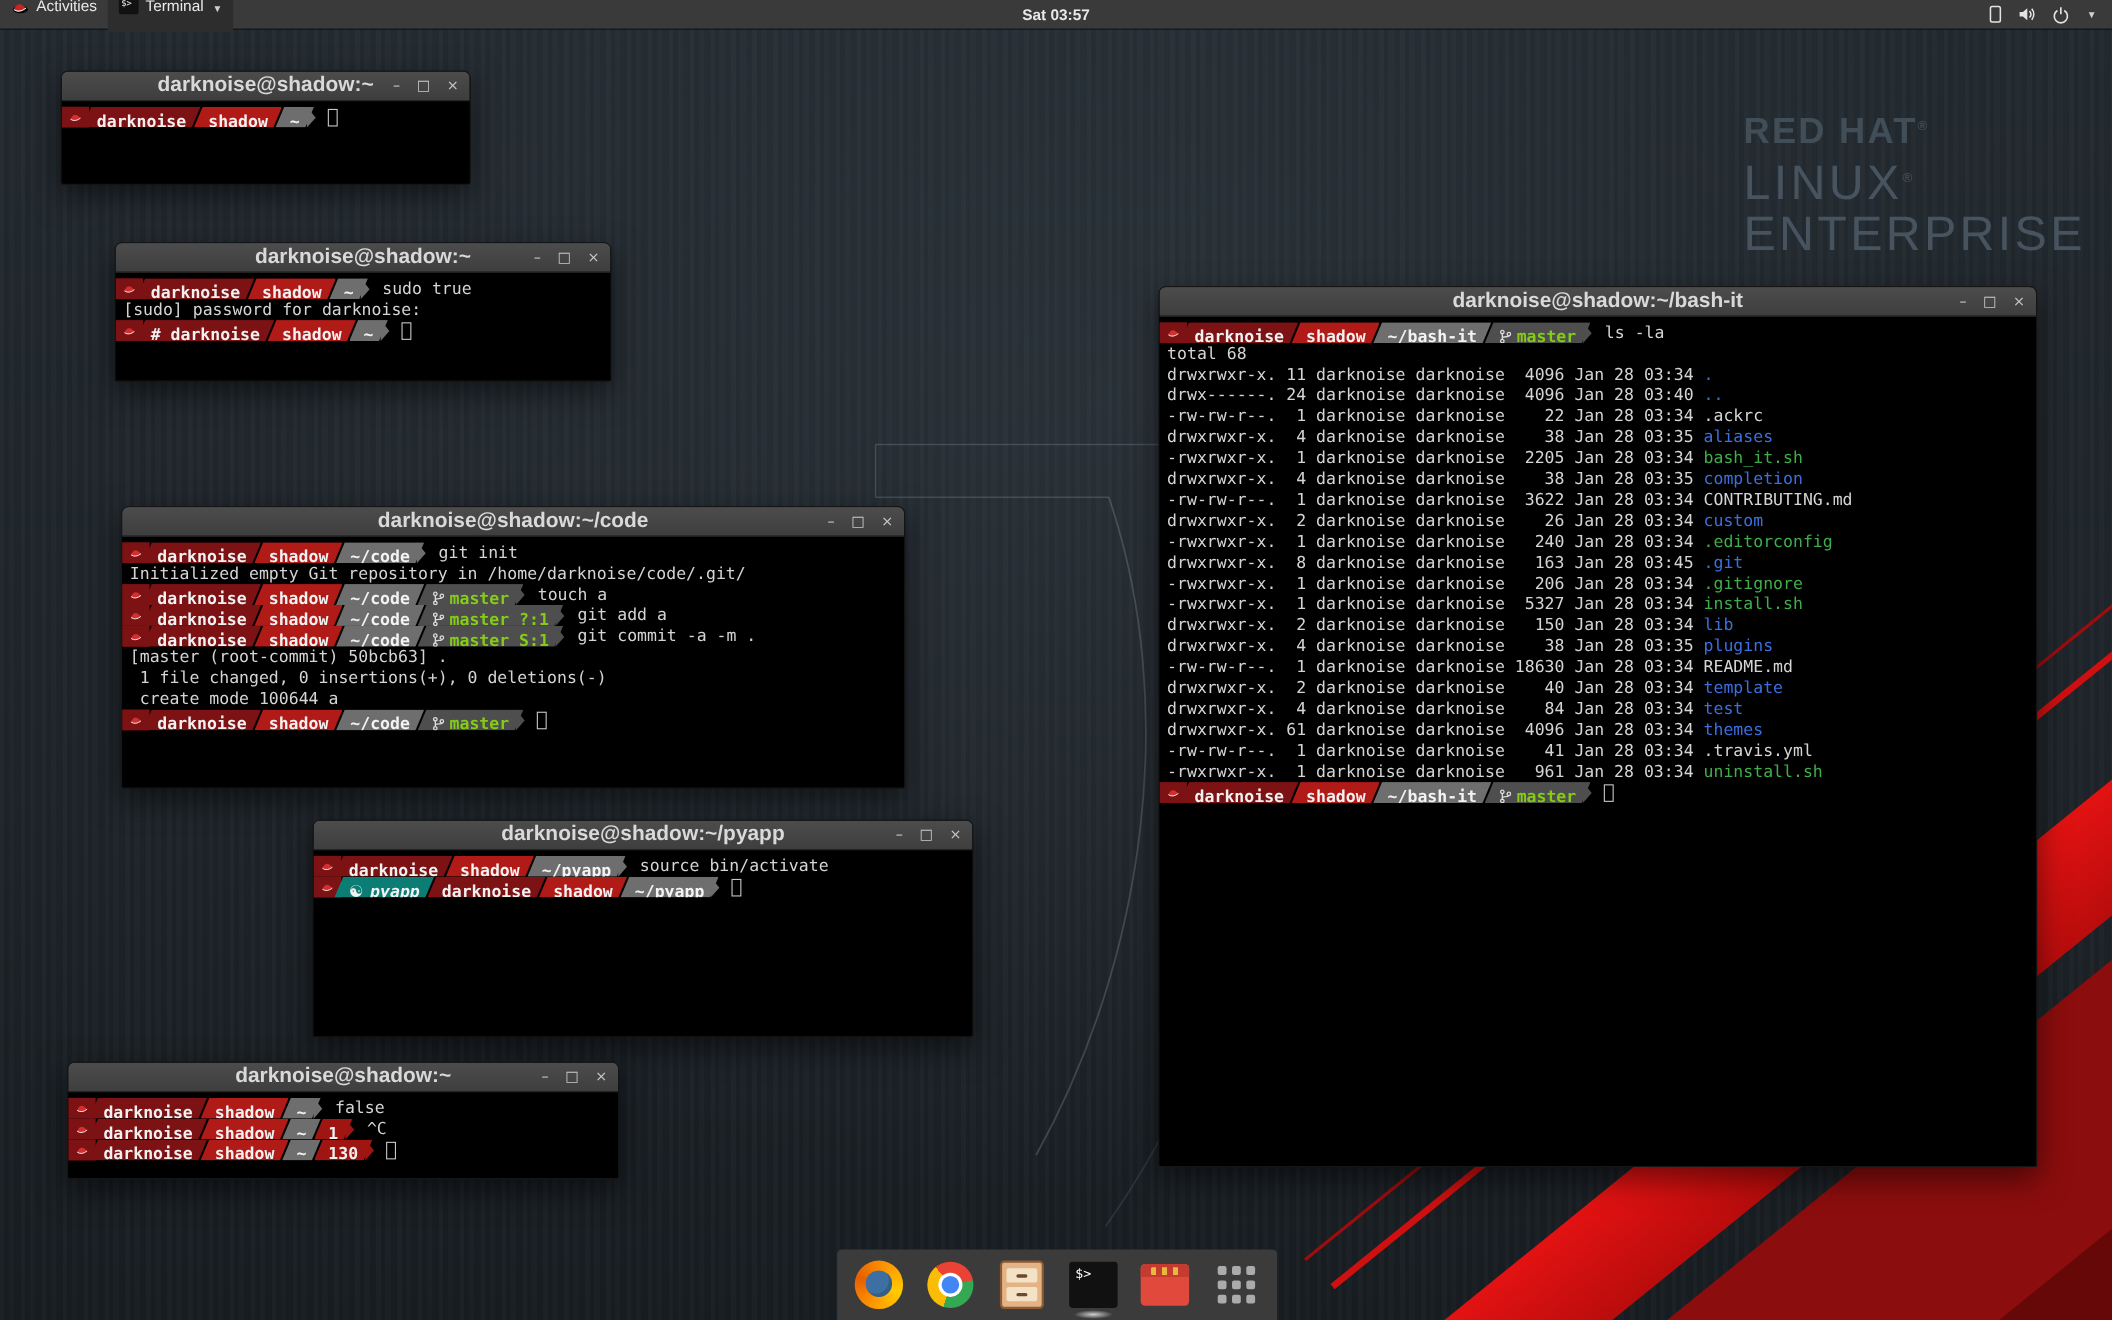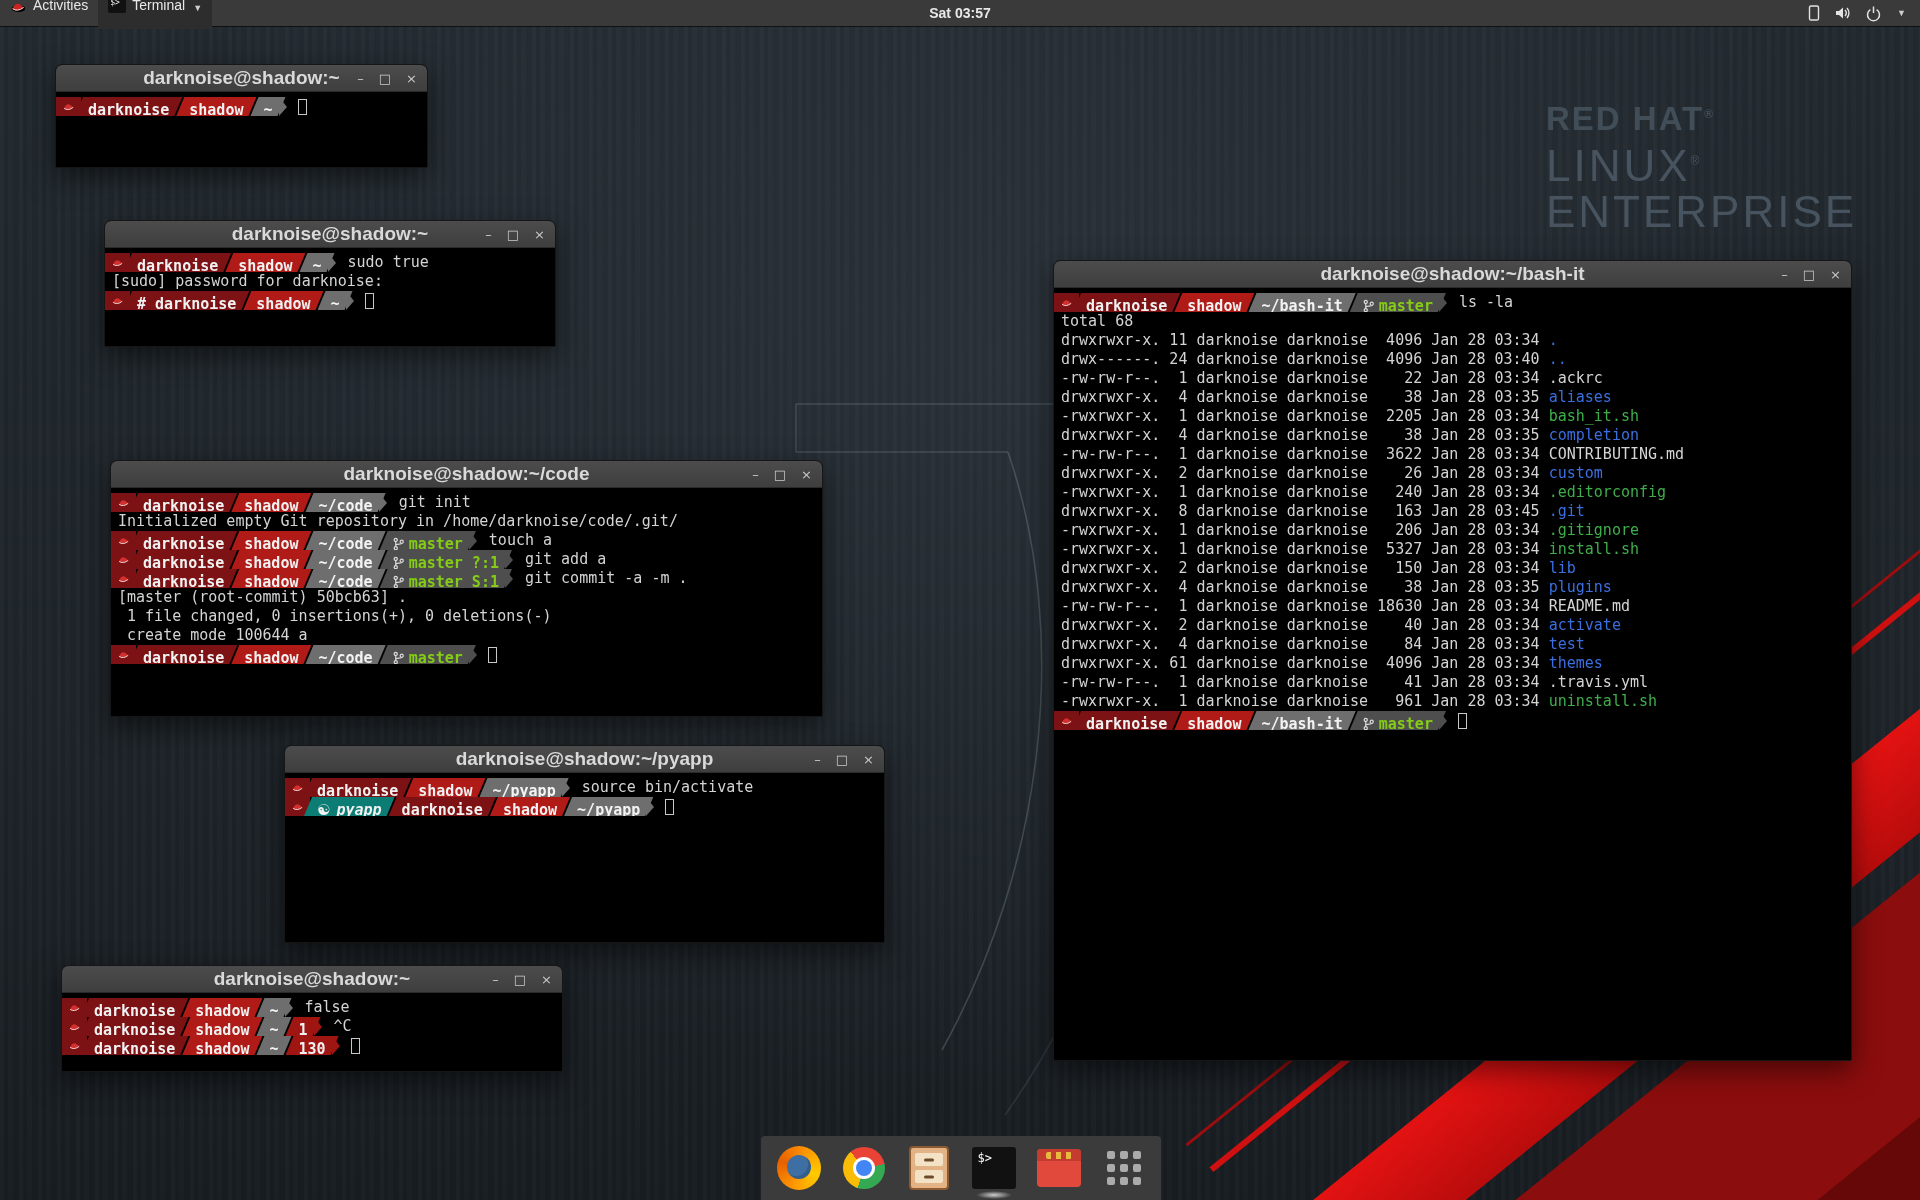--- a/index.html
+++ b/index.html
@@ -29,21 +29,21 @@
   .ribbon-dark { left:1140px; top:1005px; width:1300px; height:190px;
      background:#8c0d0d; transform:rotate(-39deg); }
   .ribbon-darker { left:1270px; top:1080px; width:1300px; height:230px;
      background:#670808; transform:rotate(-39deg); }
   .ribbon-line1 { left:1100px; top:852px; width:1000px; height:6px;
      background:#cf1010; transform:rotate(-39deg); }
   .ribbon-line2 { left:1075px; top:829px; width:1000px; height:3px;
      background:#9c0d0d; transform:rotate(-39deg); }
 
   
-  .rhel-logo { position:absolute; left:1546px; top:100px; z-index:1;
+  .rhel-logo { position:absolute; left:1585px; top:100px; z-index:1;
      color:#45525c; user-select:none; }
   .rhel-logo .brand { font-size:33px; font-weight:bold; letter-spacing:2px; color:#414e58; }
   .rhel-logo .brand sup, .rhel-logo .thin sup { font-size:12px; }
   .rhel-logo .thin { font-size:44px; font-weight:300; letter-spacing:3px; line-height:46px; color:#47545f; }
 
   
   .topbar { position:absolute; left:0; top:0; width:1920px; height:26px;
      background:#3a3a3a; z-index:50; display:flex; align-items:center;
      color:#e8e8e8; font-size:14px; box-shadow:0 1px 0 rgba(0,0,0,.6); }
   .topbar .hot { display:flex; align-items:flex-end; gap:6px; height:100%; padding:16px 10px; cursor:pointer; }
@@ -364,21 +364,21 @@
         <div class="line textline"><span>drwxrwxr-x.  4 darknoise darknoise    38 Jan 28 03:35 </span><span class="fname-dir">completion</span></div>
         <div class="line textline"><span>-rw-rw-r--.  1 darknoise darknoise  3622 Jan 28 03:34 </span><span class="fname-plain">CONTRIBUTING.md</span></div>
         <div class="line textline"><span>drwxrwxr-x.  2 darknoise darknoise    26 Jan 28 03:34 </span><span class="fname-dir">custom</span></div>
         <div class="line textline"><span>-rwxrwxr-x.  1 darknoise darknoise   240 Jan 28 03:34 </span><span class="fname-exec">.editorconfig</span></div>
         <div class="line textline"><span>drwxrwxr-x.  8 darknoise darknoise   163 Jan 28 03:45 </span><span class="fname-dir">.git</span></div>
         <div class="line textline"><span>-rwxrwxr-x.  1 darknoise darknoise   206 Jan 28 03:34 </span><span class="fname-exec">.gitignore</span></div>
         <div class="line textline"><span>-rwxrwxr-x.  1 darknoise darknoise  5327 Jan 28 03:34 </span><span class="fname-exec">install.sh</span></div>
         <div class="line textline"><span>drwxrwxr-x.  2 darknoise darknoise   150 Jan 28 03:34 </span><span class="fname-dir">lib</span></div>
         <div class="line textline"><span>drwxrwxr-x.  4 darknoise darknoise    38 Jan 28 03:35 </span><span class="fname-dir">plugins</span></div>
         <div class="line textline"><span>-rw-rw-r--.  1 darknoise darknoise 18630 Jan 28 03:34 </span><span class="fname-plain">README.md</span></div>
-        <div class="line textline"><span>drwxrwxr-x.  2 darknoise darknoise    40 Jan 28 03:34 </span><span class="fname-dir">activate</span></div>
+        <div class="line textline"><span>drwxrwxr-x.  2 darknoise darknoise    40 Jan 28 03:34 </span><span class="fname-dir">template</span></div>
         <div class="line textline"><span>drwxrwxr-x.  4 darknoise darknoise    84 Jan 28 03:34 </span><span class="fname-dir">test</span></div>
         <div class="line textline"><span>drwxrwxr-x. 61 darknoise darknoise  4096 Jan 28 03:34 </span><span class="fname-dir">themes</span></div>
         <div class="line textline"><span>-rw-rw-r--.  1 darknoise darknoise    41 Jan 28 03:34 </span><span class="fname-plain">.travis.yml</span></div>
         <div class="line textline"><span>-rwxrwxr-x.  1 darknoise darknoise   961 Jan 28 03:34 </span><span class="fname-exec">uninstall.sh</span></div>
         <div class="line"><span class="seg seg-user seg-hat"><svg class="hat-svg" viewBox="0 0 20 14">
               <path d="M3 9 q3.5 -8 9 -5 l4 3.5 q-4.5 4.5 -10 3.5 z" fill="#d32f2f"></path>
               <path d="M3 9 q6 4 13 -1.5" stroke="#f0f0f0" stroke-width="1.2" fill="none"></path>
             </svg></span><span class="seg seg-slant seg-user">darknoise</span><span class="seg seg-slant seg-host">shadow</span><span class="seg seg-slant seg-path">~/bash-it</span><span class="seg seg-slant seg-git"><svg class="branch-svg" viewBox="0 0 12 15" fill="none" stroke="#dcdcdc" stroke-width="1.3">
               <circle cx="3" cy="3" r="1.7"></circle>
               <circle cx="3" cy="12" r="1.7"></circle>

